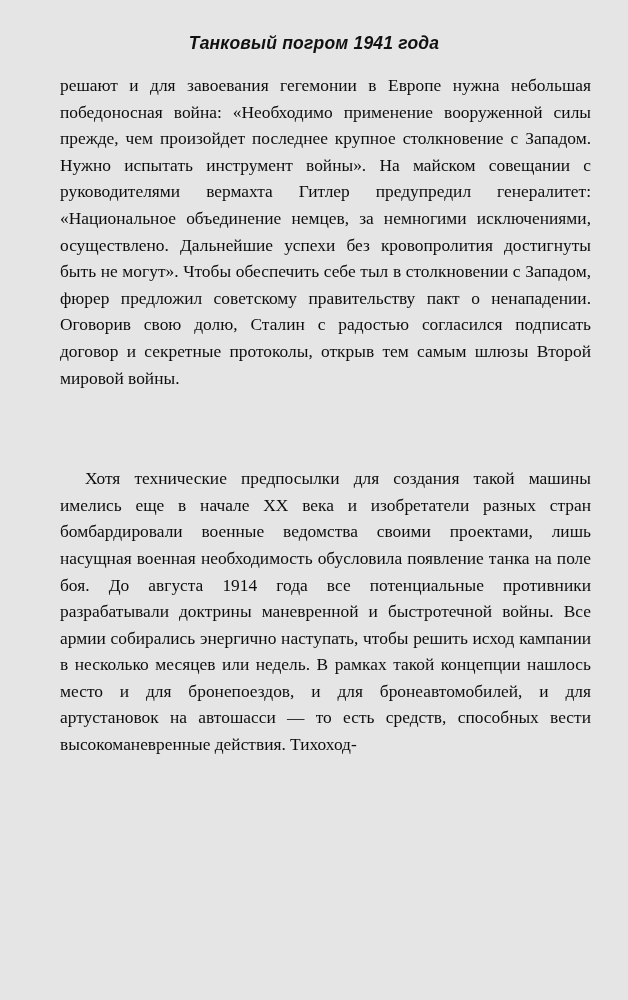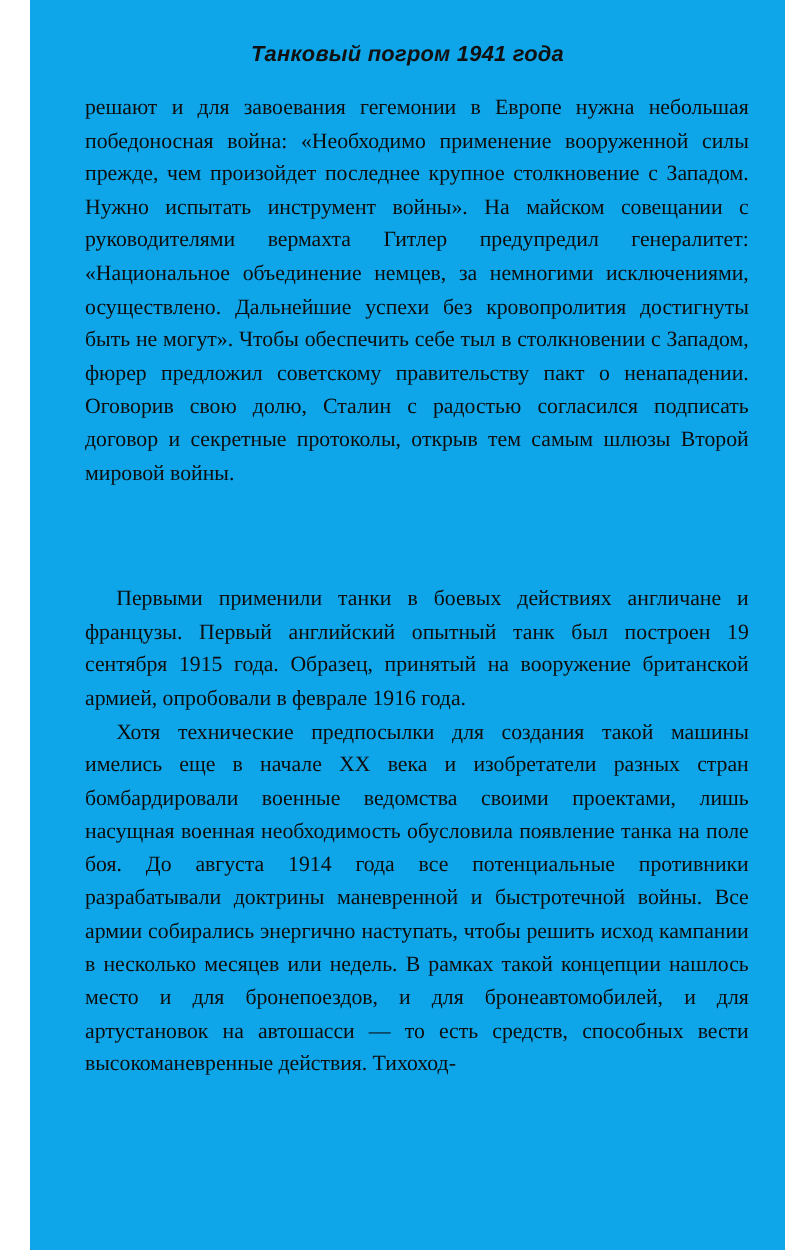--- a/index.html
+++ b/index.html
@@ -13,22 +13,21 @@
     position: relative;
     overflow: hidden;
     font-family: "Liberation Serif", "DejaVu Serif", serif;
     color: #0b0b0b;
     -webkit-font-smoothing: antialiased;
   }
 
   .page {
     position: absolute;
     inset: 0;
-    background: #0ea5e9;
-    margin-left: 24px;
+    background: #e5e5e5;
   }
 
   
   .running-header {
     position: absolute;
     top: 33px;
     left: 0;
     right: 0;
     text-align: center;
     font-family: "Liberation Sans", "DejaVu Sans", sans-serif;
@@ -36,21 +35,21 @@
     font-weight: 700;
     font-size: 17.5px;
     letter-spacing: 0.2px;
     color: #111111;
     white-space: nowrap;
   }
 
   
   .text-column {
     position: absolute;
-    left: 44px;
+    left: 60px;
     top: 72px;
     width: 531px;
   }
 
   p.body-par {
     margin: 0;
     text-align: justify;
     text-justify: inter-word;
     text-indent: 25px;
     font-size: 17.4px;
@@ -103,20 +102,19 @@
   <div class="text-column">
 
     <p class="body-par no-indent">решают и для завоевания гегемонии в Европе нужна небольшая победоносная война: «Необходимо применение вооруженной силы прежде, чем произойдет последнее крупное столкновение с Западом. Нужно испытать инструмент войны». На майском совещании с руководителями вермахта Гитлер предупредил генералитет: «Национальное объединение немцев, за немногими исключениями, осуществлено. Дальнейшие успехи без кровопролития достигнуты быть не могут». Чтобы обеспечить себе тыл в столкновении с Западом, фюрер предложил советскому правительству пакт о ненападении. Оговорив свою долю, Сталин с радостью согласился подписать договор и секретные протоколы, открыв тем самым шлюзы Второй мировой войны.</p>
 
 
     <div class="gap-before-heading"></div>
 
 
     <div class="gap-after-heading"></div>
 
-    <p class="body-par">Первыми применили танки в боевых действиях англичане и французы. Первый английский опытный танк был построен 19 сентября 1915 года. Образец, принятый на вооружение британской армией, опробовали в феврале 1916 года.</p>
 
     <p class="body-par">Хотя технические предпосылки для создания такой машины имелись еще в начале XX века и изобретатели разных стран бомбардировали военные ведомства своими проектами, лишь насущная военная необходимость обусловила появление танка на поле боя. До августа 1914 года все потенциальные противники разрабатывали доктрины маневренной и быстротечной войны. Все армии собирались энергично наступать, чтобы решить исход кампании в несколько месяцев или недель. В рамках такой концепции нашлось место и для бронепоездов, и для бронеавтомобилей, и для артустановок на автошасси — то есть средств, способных вести высокоманевренные действия. Тихоход-</p>
 
   </div>
 
 
 </div>
 
 </body></html>

